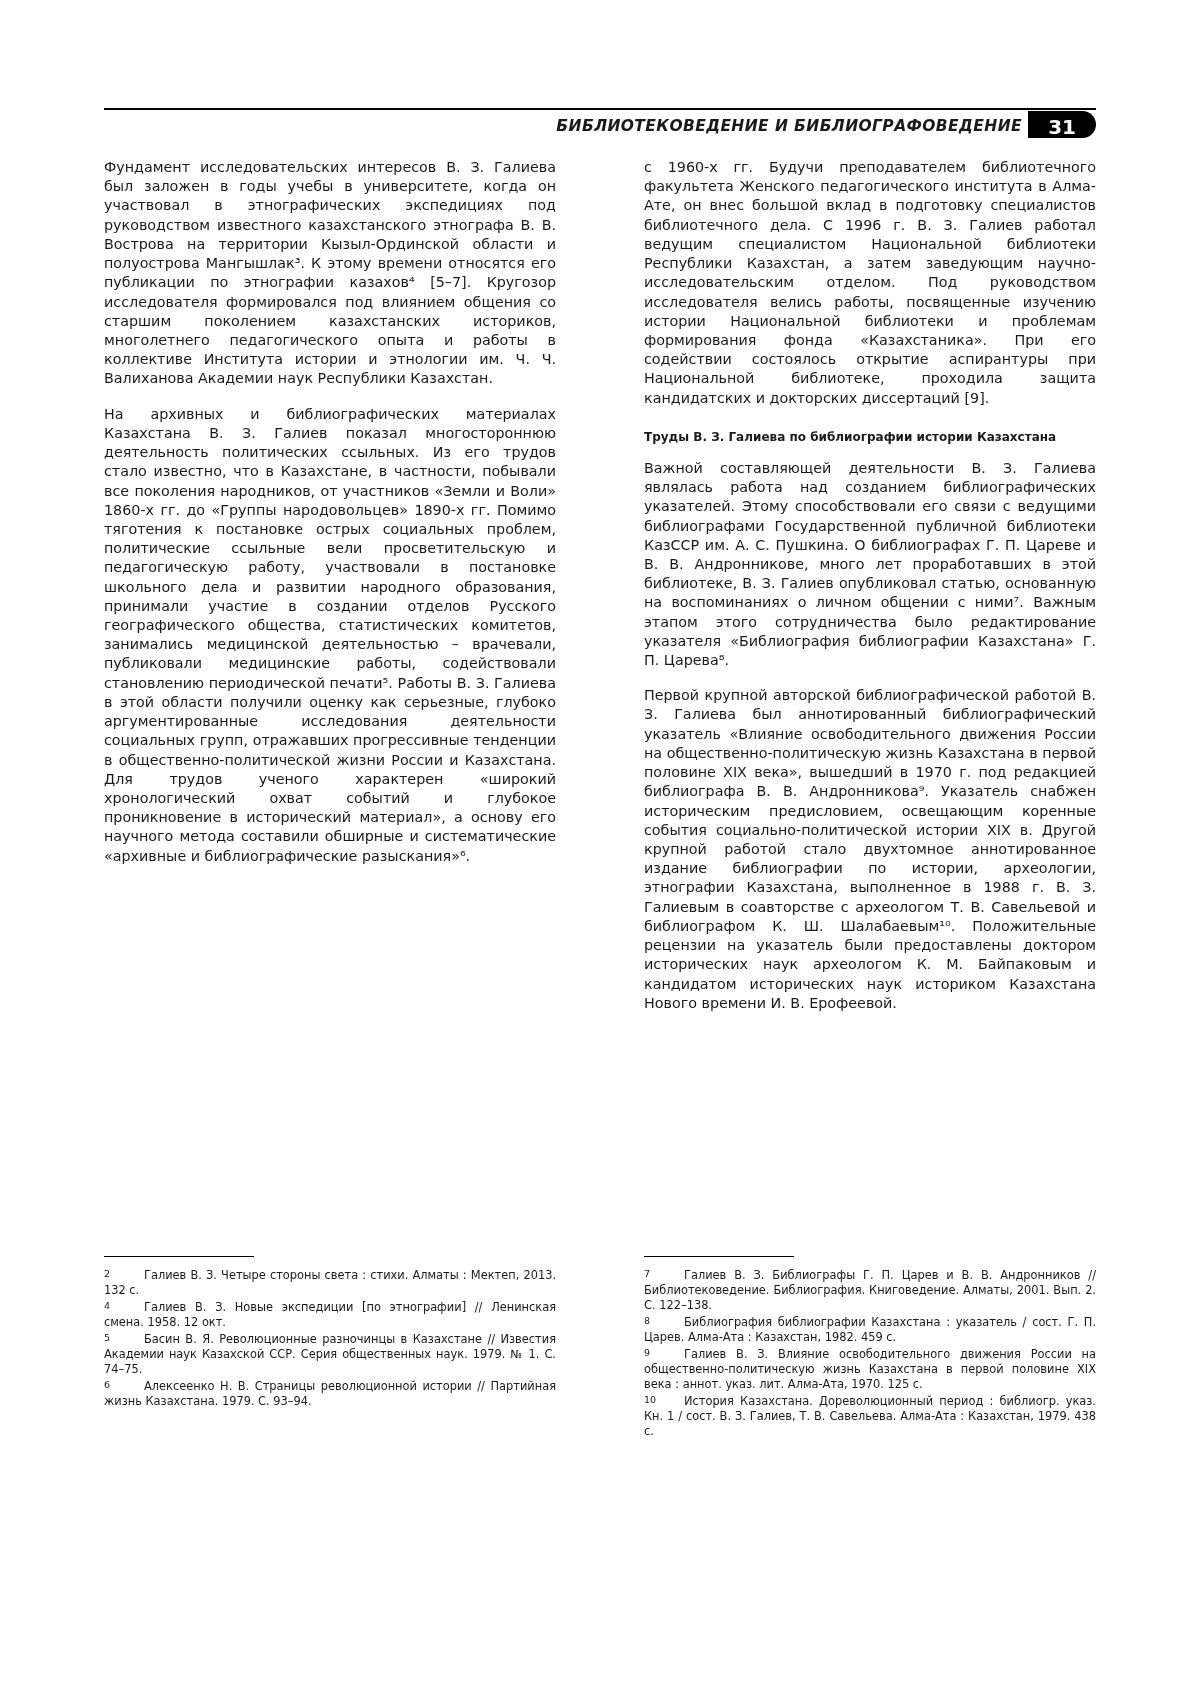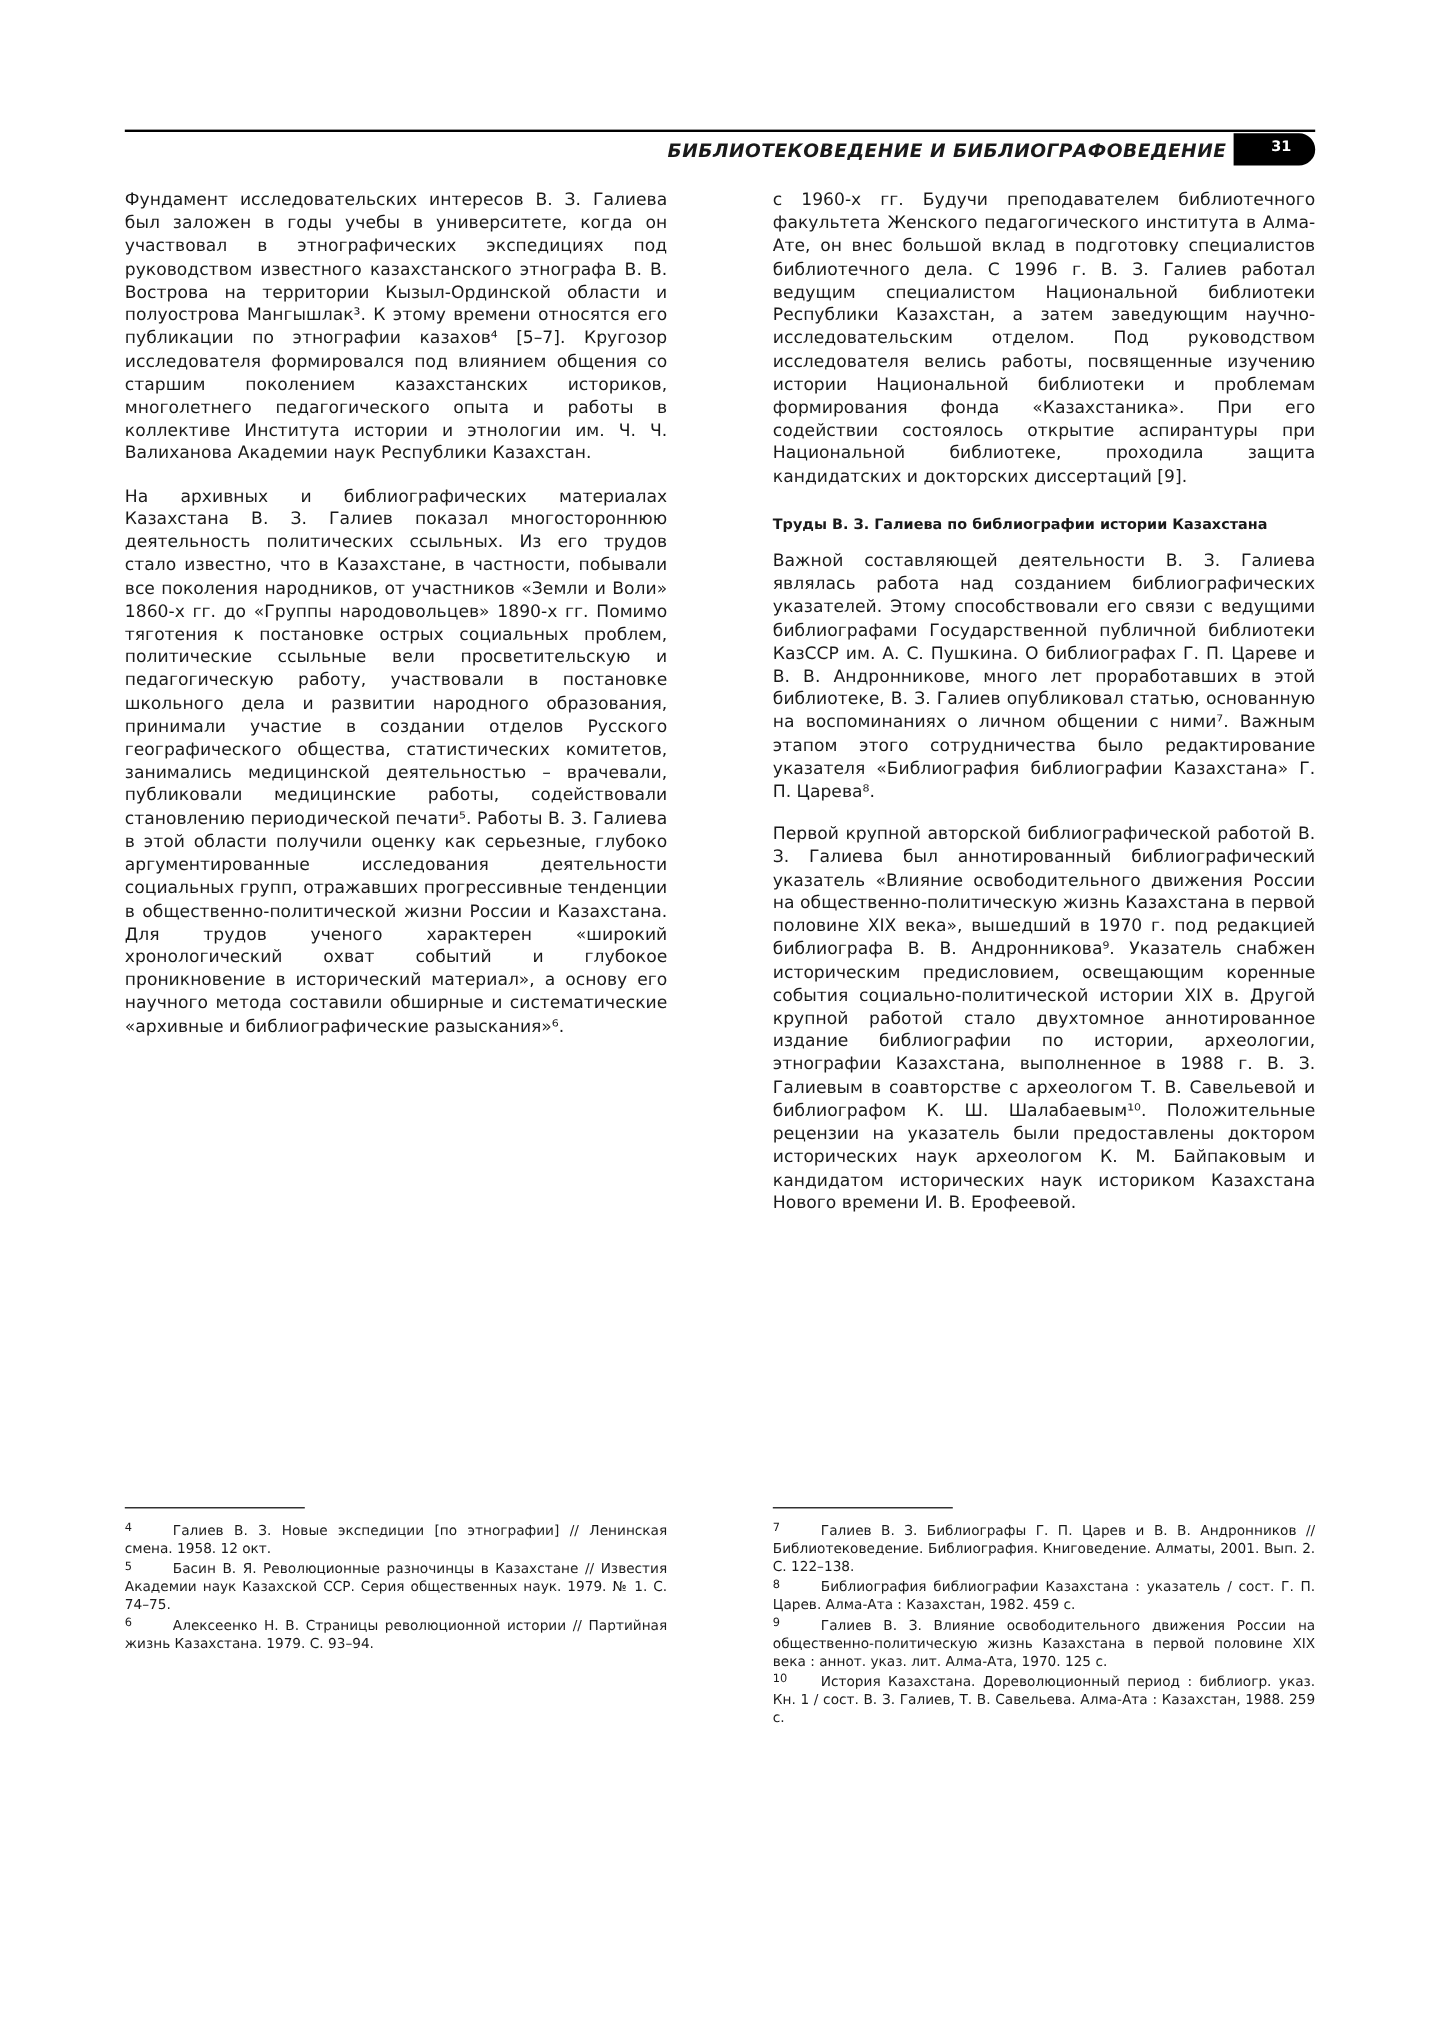--- a/index.html
+++ b/index.html
@@ -52,21 +52,21 @@
     width: 68px;
     height: 27px;
     background: #000;
     border-radius: 0 14px 14px 0;
   }
   .page-number {
     position: absolute;
     right: 20px;
     top: 7px;
     color: #fff;
-    font-size: 12px;
+    font-size: 20px;
     font-weight: bold;
   }
 
   
   .col {
     position: absolute;
     top: 158px;
     width: 452px;
     font-size: 14.3px;
     line-height: 1.345;
@@ -143,20 +143,23 @@
   <div class="col col-right">
     <p>с 1960-х гг. Будучи преподавателем библиотечного факультета Женского педагогического института в Алма-Ате, он внес большой вклад в подготовку специалистов библиотечного дела. С 1996 г. В. З. Галиев работал ведущим специалистом Национальной библиотеки Республики Казахстан, а затем заведующим научно-исследовательским отделом. Под руководством исследователя велись работы, посвященные изучению истории Национальной библиотеки и проблемам формирования фонда «Казахстаника». При его содействии состоялось открытие аспирантуры при Национальной библиотеке, проходила защита кандидатских и докторских диссертаций [9].</p>
     <h2 class="sec-head">Труды В. З. Галиева по библиографии истории Казахстана</h2>
     <p>Важной составляющей деятельности В. З. Галиева являлась работа над созданием библиографических указателей. Этому способствовали его связи с ведущими библиографами Государственной публичной библиотеки КазССР им. А. С. Пушкина. О библиографах Г. П. Цареве и В. В. Андронникове, много лет проработавших в этой библиотеке, В. З. Галиев опубликовал статью, основанную на воспоминаниях о личном общении с ними⁷. Важным этапом этого сотрудничества было редактирование указателя «Библиография библиографии Казахстана» Г. П. Царева⁸.</p>
     <p>Первой крупной авторской библиографической работой В. З. Галиева был аннотированный библиографический указатель «Влияние освободительного движения России на общественно-политическую жизнь Казахстана в первой половине XIX века», вышедший в 1970 г. под редакцией библиографа В. В. Андронникова⁹. Указатель снабжен историческим предисловием, освещающим коренные события социально-политической истории XIX в. Другой крупной работой стало двухтомное аннотированное издание библиографии по истории, археологии, этнографии Казахстана, выполненное в 1988 г. В. З. Галиевым в соавторстве с археологом Т. В. Савельевой и библиографом К. Ш. Шалабаевым¹⁰. Положительные рецензии на указатель были предоставлены доктором исторических наук археологом К. М. Байпаковым и кандидатом исторических наук историком Казахстана Нового времени И. В. Ерофеевой.</p>
   </div>
 
   <div class="fn fn-left">
     <div class="fn-rule"></div>
     <div class="fn-item">
+      <span class="fn-num">2</span><span class="fn-txt">Галиев В. З. Четыре стороны света : стихи. Алматы : Мектеп, 2013. 132 с.</span>
+    </div>
+    <div class="fn-item">
       <span class="fn-num">4</span><span class="fn-txt">Галиев В. З. Новые экспедиции [по этнографии] // Ленинская смена. 1958. 12 окт.</span>
     </div>
     <div class="fn-item">
       <span class="fn-num">5</span><span class="fn-txt">Басин В. Я. Революционные разночинцы в Казахстане // Известия Академии наук Казахской ССР. Серия общественных наук. 1979. № 1. С. 74–75.</span>
     </div>
     <div class="fn-item">
       <span class="fn-num">6</span><span class="fn-txt">Алексеенко Н. В. Страницы революционной истории // Партийная жизнь Казахстана. 1979. С. 93–94.</span>
     </div>
   </div>
 
@@ -165,17 +168,17 @@
     <div class="fn-item">
       <span class="fn-num">7</span><span class="fn-txt">Галиев В. З. Библиографы Г. П. Царев и В. В. Андронников // Библиотековедение. Библиография. Книговедение. Алматы, 2001. Вып. 2. С. 122–138.</span>
     </div>
     <div class="fn-item">
       <span class="fn-num">8</span><span class="fn-txt">Библиография библиографии Казахстана : указатель / сост. Г. П. Царев. Алма-Ата : Казахстан, 1982. 459 с.</span>
     </div>
     <div class="fn-item">
       <span class="fn-num">9</span><span class="fn-txt">Галиев В. З. Влияние освободительного движения России на общественно-политическую жизнь Казахстана в первой половине XIX века : аннот. указ. лит. Алма-Ата, 1970. 125 с.</span>
     </div>
     <div class="fn-item">
-      <span class="fn-num">10</span><span class="fn-txt">История Казахстана. Дореволюционный период : библиогр. указ. Кн. 1 / сост. В. З. Галиев, Т. В. Савельева. Алма-Ата : Казахстан, 1988. 259 с.</span>
+      <span class="fn-num">10</span><span class="fn-txt">История Казахстана. Дореволюционный период : библиогр. указ. Кн. 1 / сост. В. З. Галиев, Т. В. Савельева. Алма-Ата : Казахстан, 1979. 438 с.</span>
     </div>
   </div>
 
 </div>
 
 </body></html>

